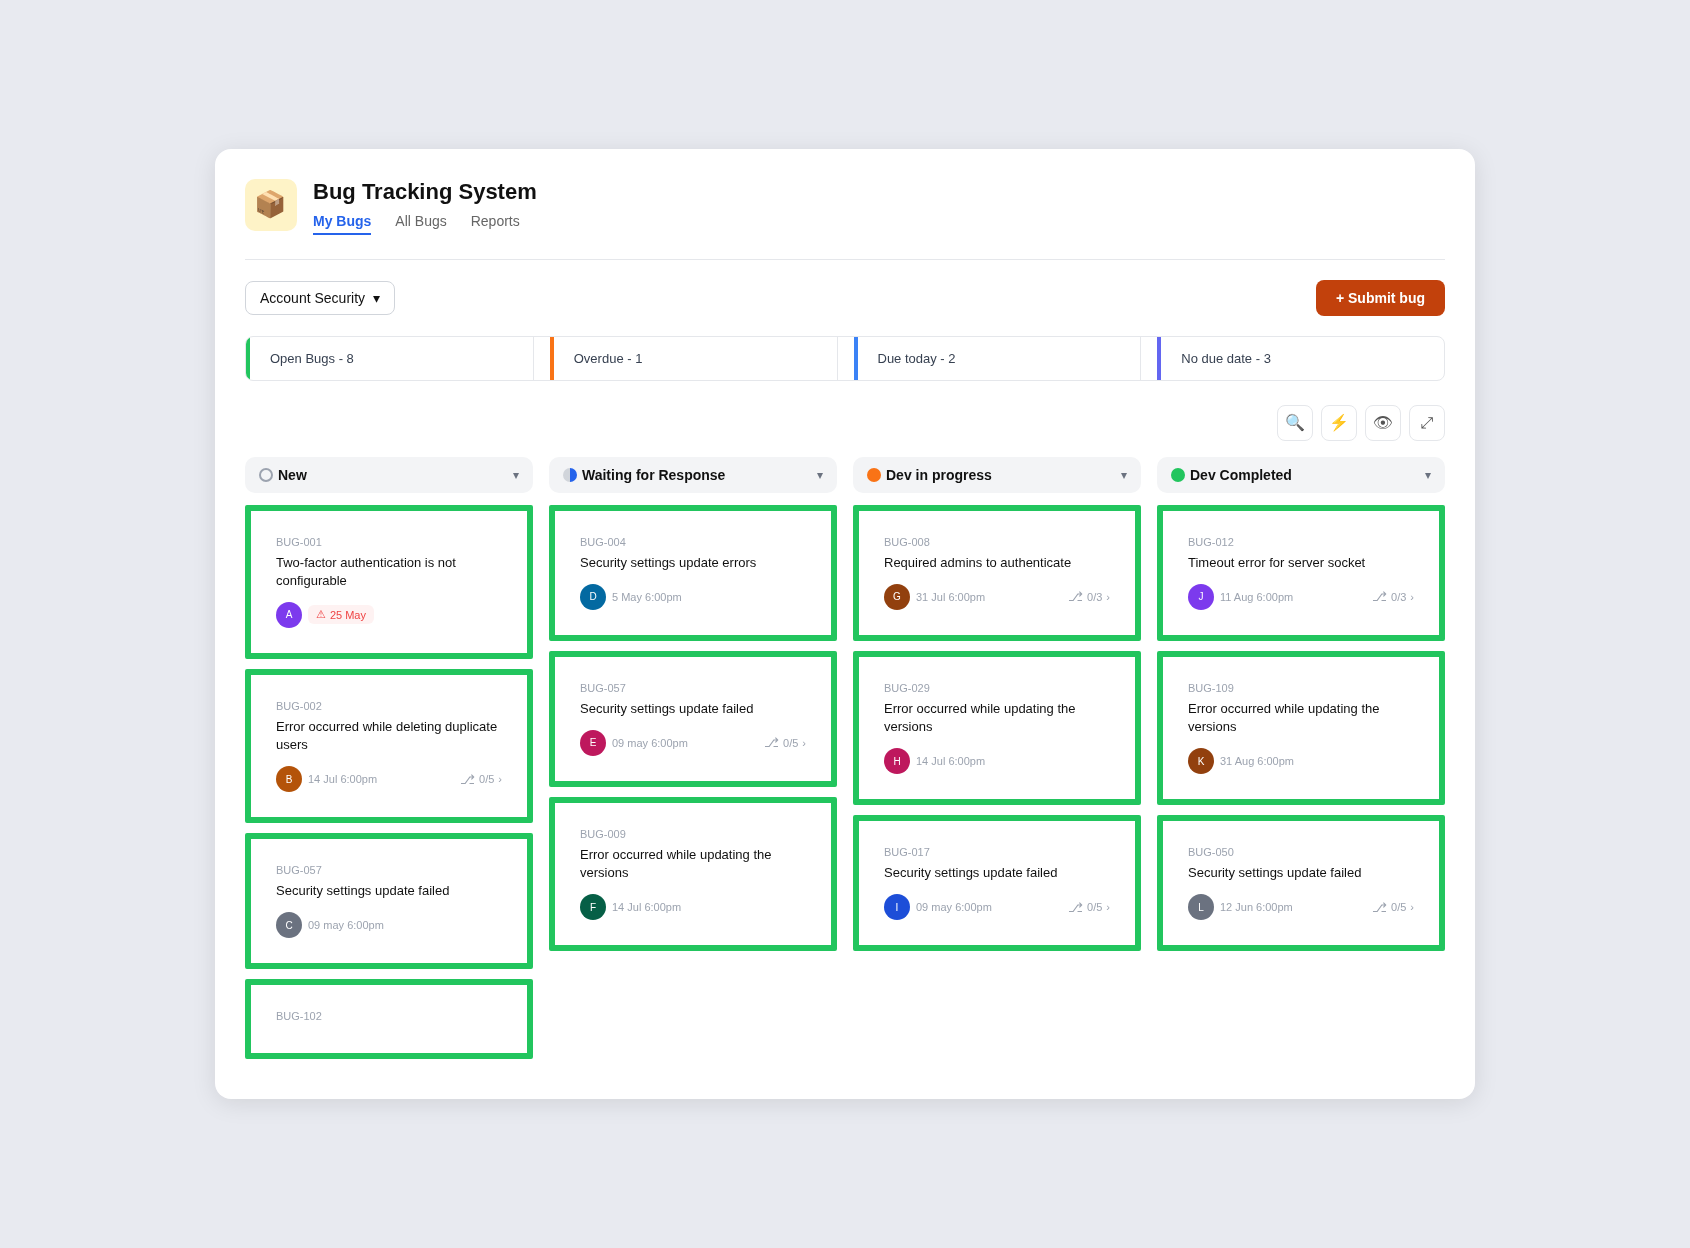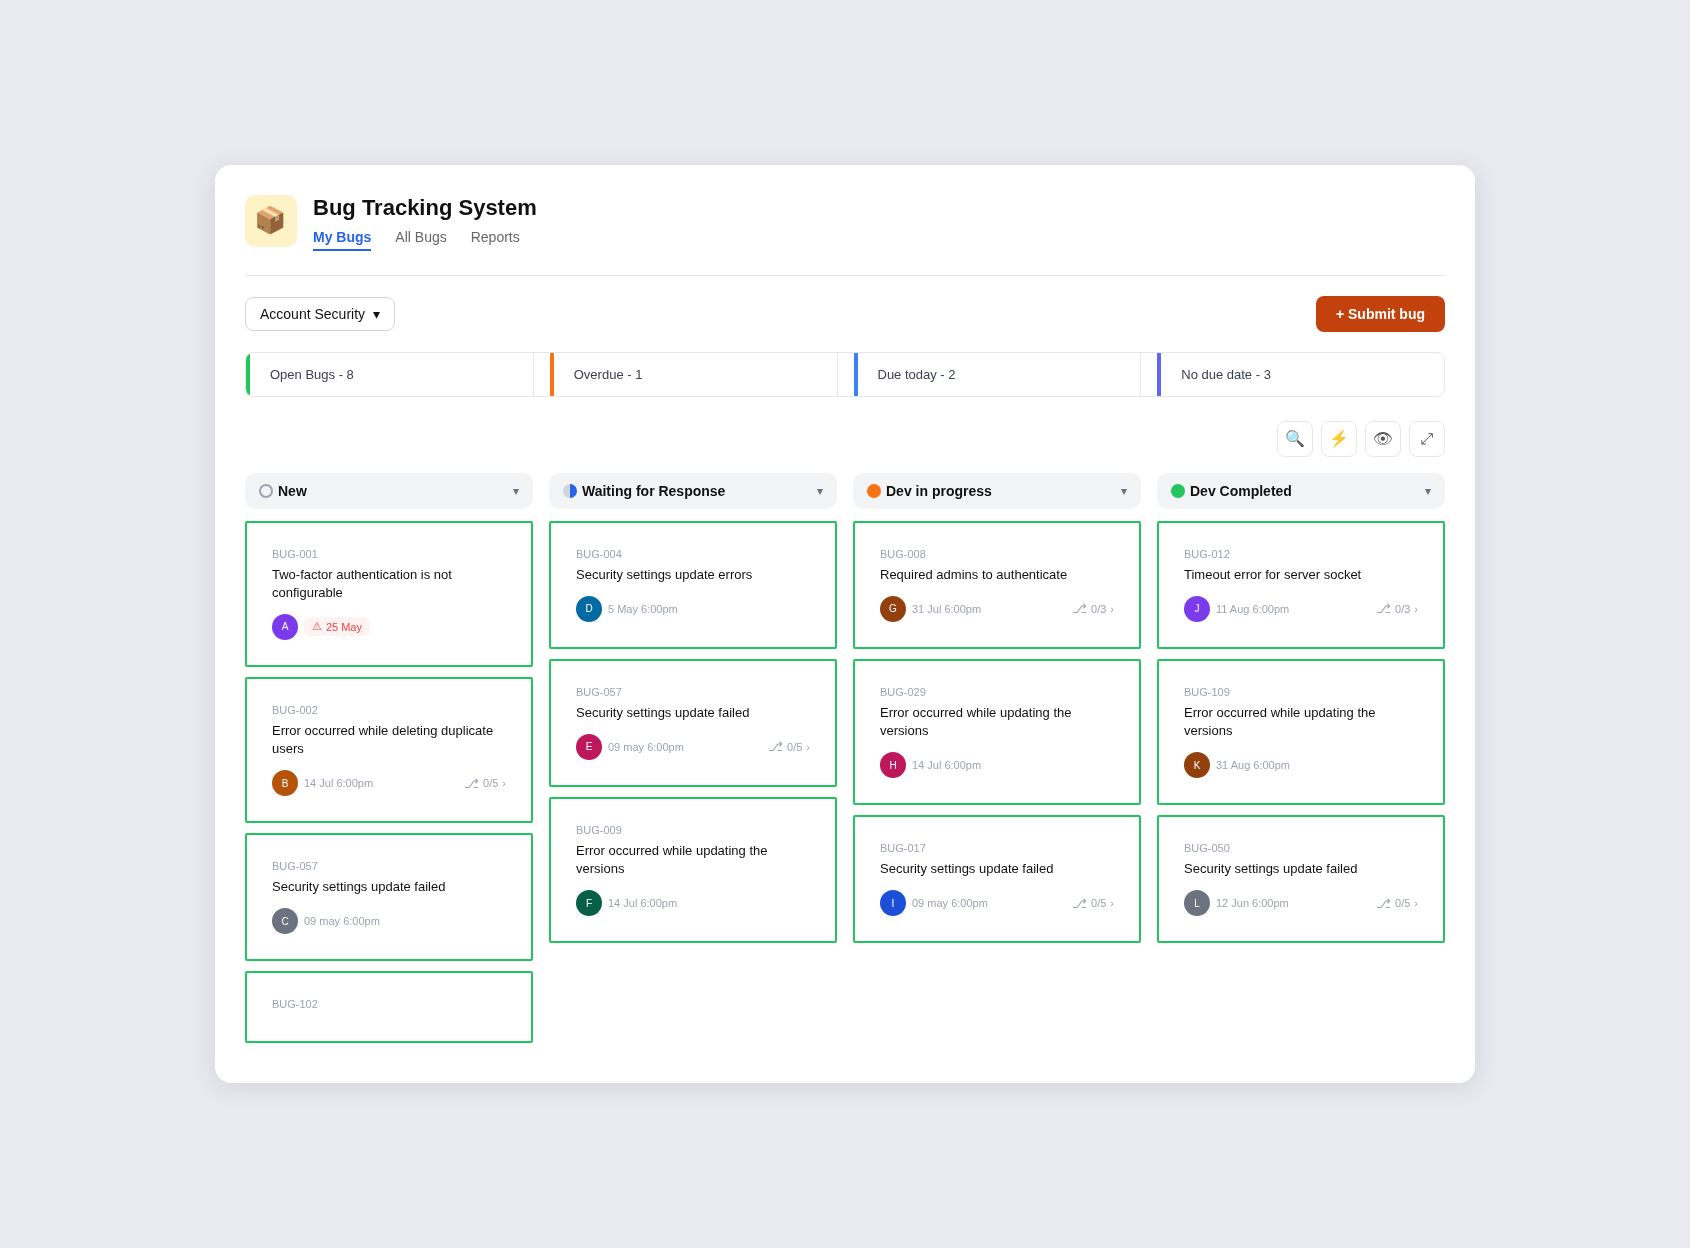--- a/index.html
+++ b/index.html
@@ -166,21 +166,21 @@
       width: 14px;
       height: 14px;
       border-radius: 50%;
       display: inline-block;
     }
     .col-status-dot.new { border: 2px solid #9ca3af; background: transparent; }
     .chevron { font-size: 12px; color: #6b7280; }
     
     .bug-card {
       background: #fff;
-      border: 2px solid #22c55e;
+      border: 6px solid #22c55e;
       border-radius: 2px;
       padding: 25px;
       margin-bottom: 10px;
     }
     .bug-id {
       font-size: 11px;
       color: #9ca3af;
       margin-bottom: 6px;
       font-weight: 500;
     }

